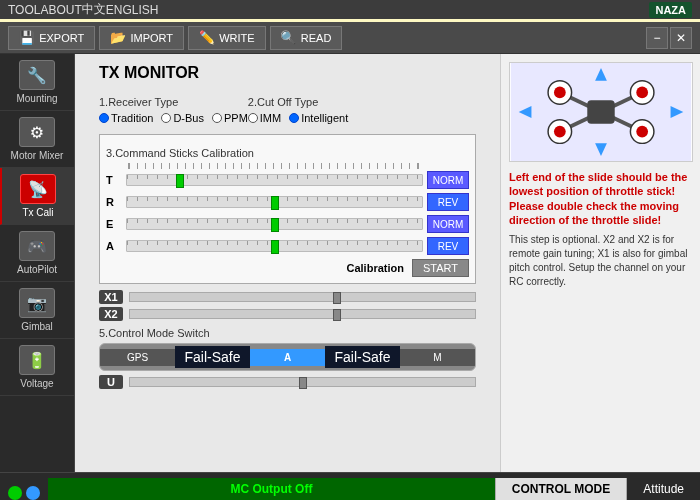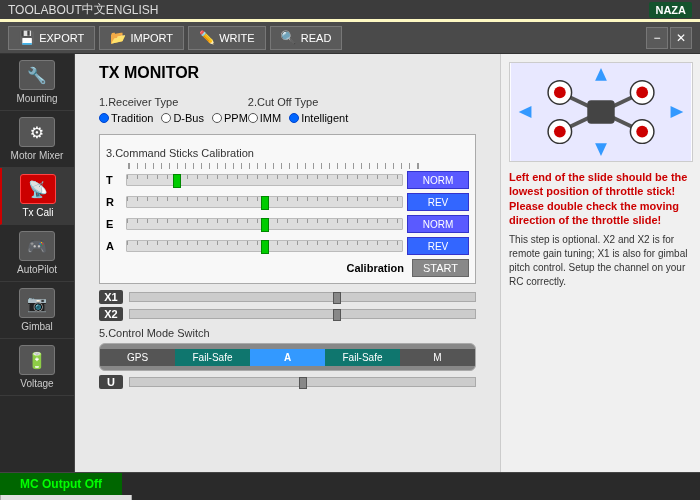--- a/index.html
+++ b/index.html
@@ -228,21 +228,21 @@
       transform: translateX(-50%);
     }
     .slider-thumb-red {
       position: absolute;
       width: 3px;
       height: 14px;
       background: #cc0000;
       top: -1px;
     }
     .calib-btn {
-      width: 62px;
+      width: 42px;
       height: 18px;
       background: #5a5aff;
       color: #fff;
       border: 1px solid #3333cc;
       font-size: 10px;
       cursor: pointer;
       display: flex;
       align-items: center;
       justify-content: center;
     }
@@ -317,21 +317,21 @@
       flex: 1;
       text-align: center;
       font-size: 10px;
       color: #fff;
       padding: 3px 2px;
       background: #888;
     }
     .mode-segment.active-gps { background: #555; }
     .mode-segment.active-a { background: #3399ff; font-weight: bold; }
     .mode-segment.active-m { background: #555; }
-    .mode-segment.fail-safe { background: #0f766e; font-size: 10px; }
+    .mode-segment.fail-safe { background: #0f172a; font-size: 14px; }
 
     
     .drone-diagram {
       width: 184px;
       height: 100px;
       background: #fff;
       border: 1px solid #ccc;
       display: flex;
       align-items: center;
       justify-content: center;
@@ -350,23 +350,22 @@
       color: #333;
       font-size: 10px;
       line-height: 1.4;
     }
 
     
     #status-bar {
       height: 28px;
       background: #2a2a2a;
       display: flex;
-      align-items: flex-start;
+      align-items: flex-end;
       border-top: 1px solid #444;
-      flex-direction: column;
     }
     .status-green-dot {
       width: 14px;
       height: 14px;
       border-radius: 50%;
       background: #00cc00;
       margin-left: 8px;
       margin-right: 4px;
     }
     .status-blue-dot {

